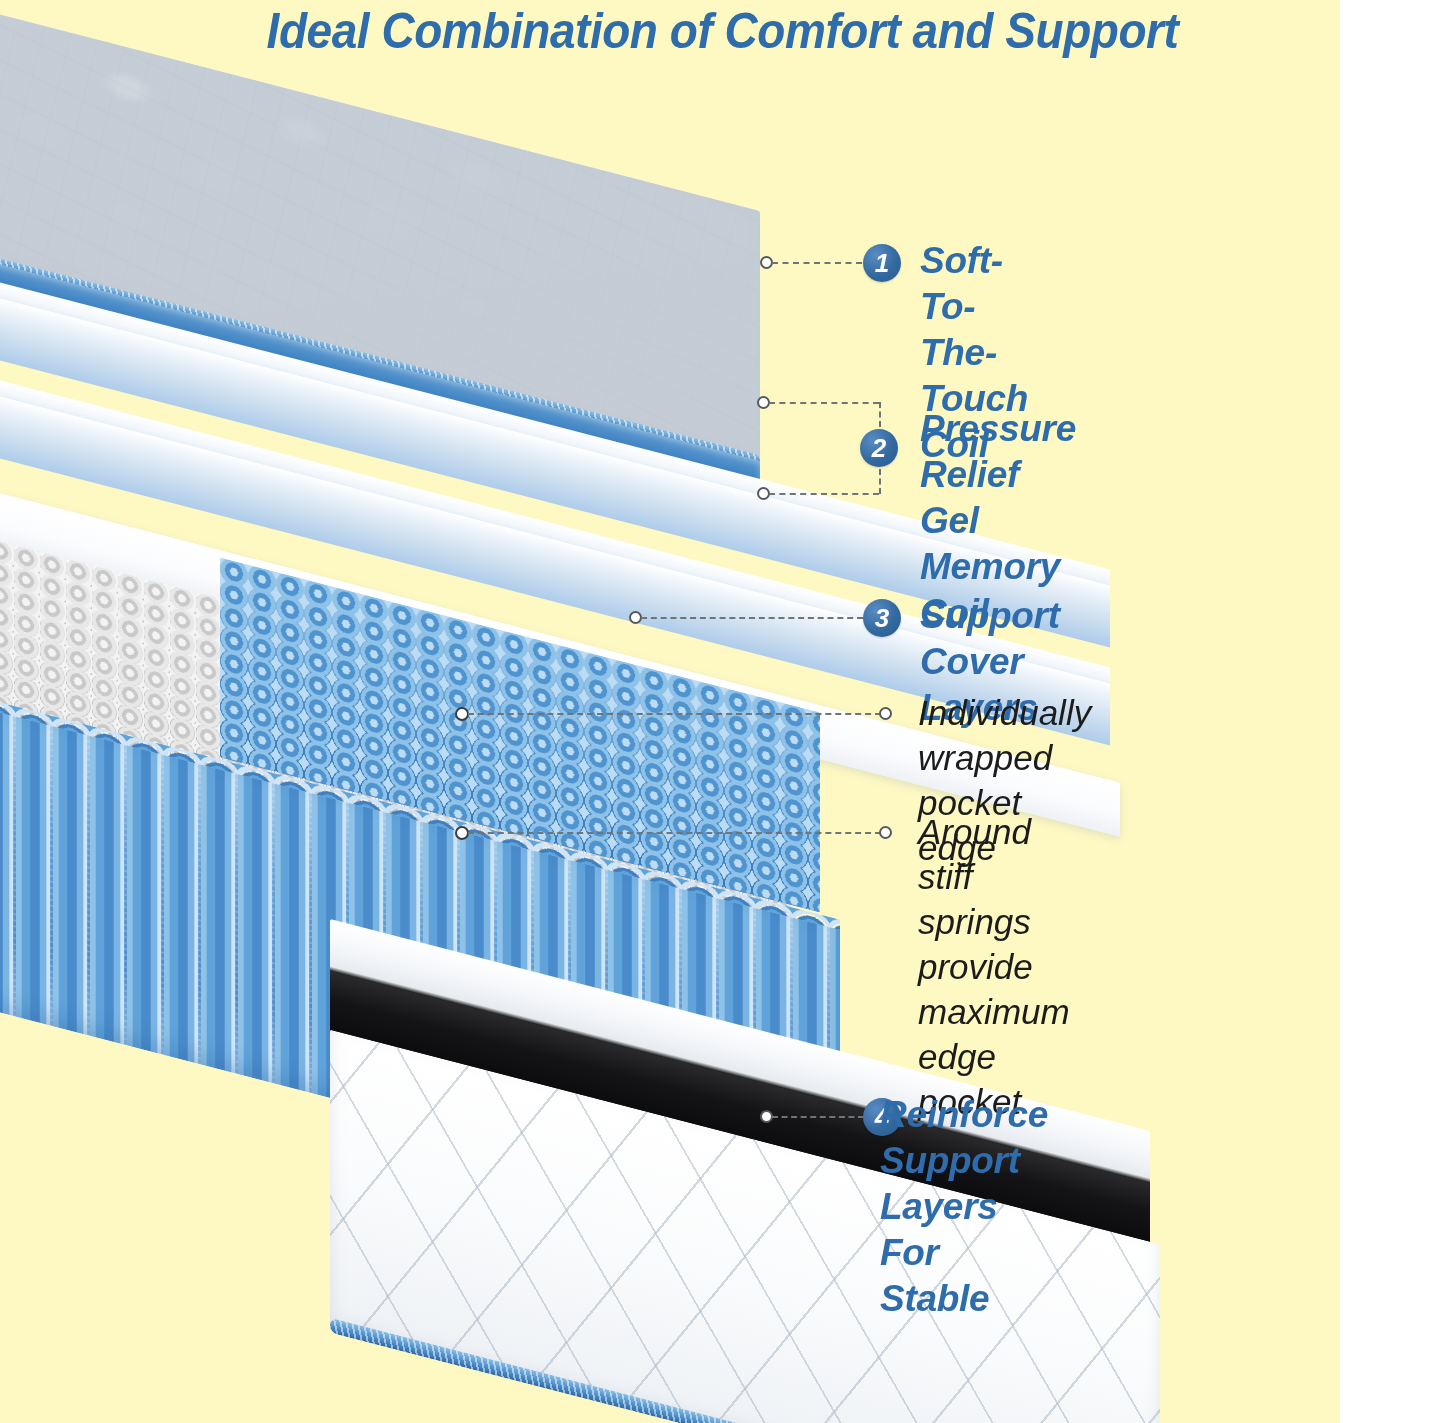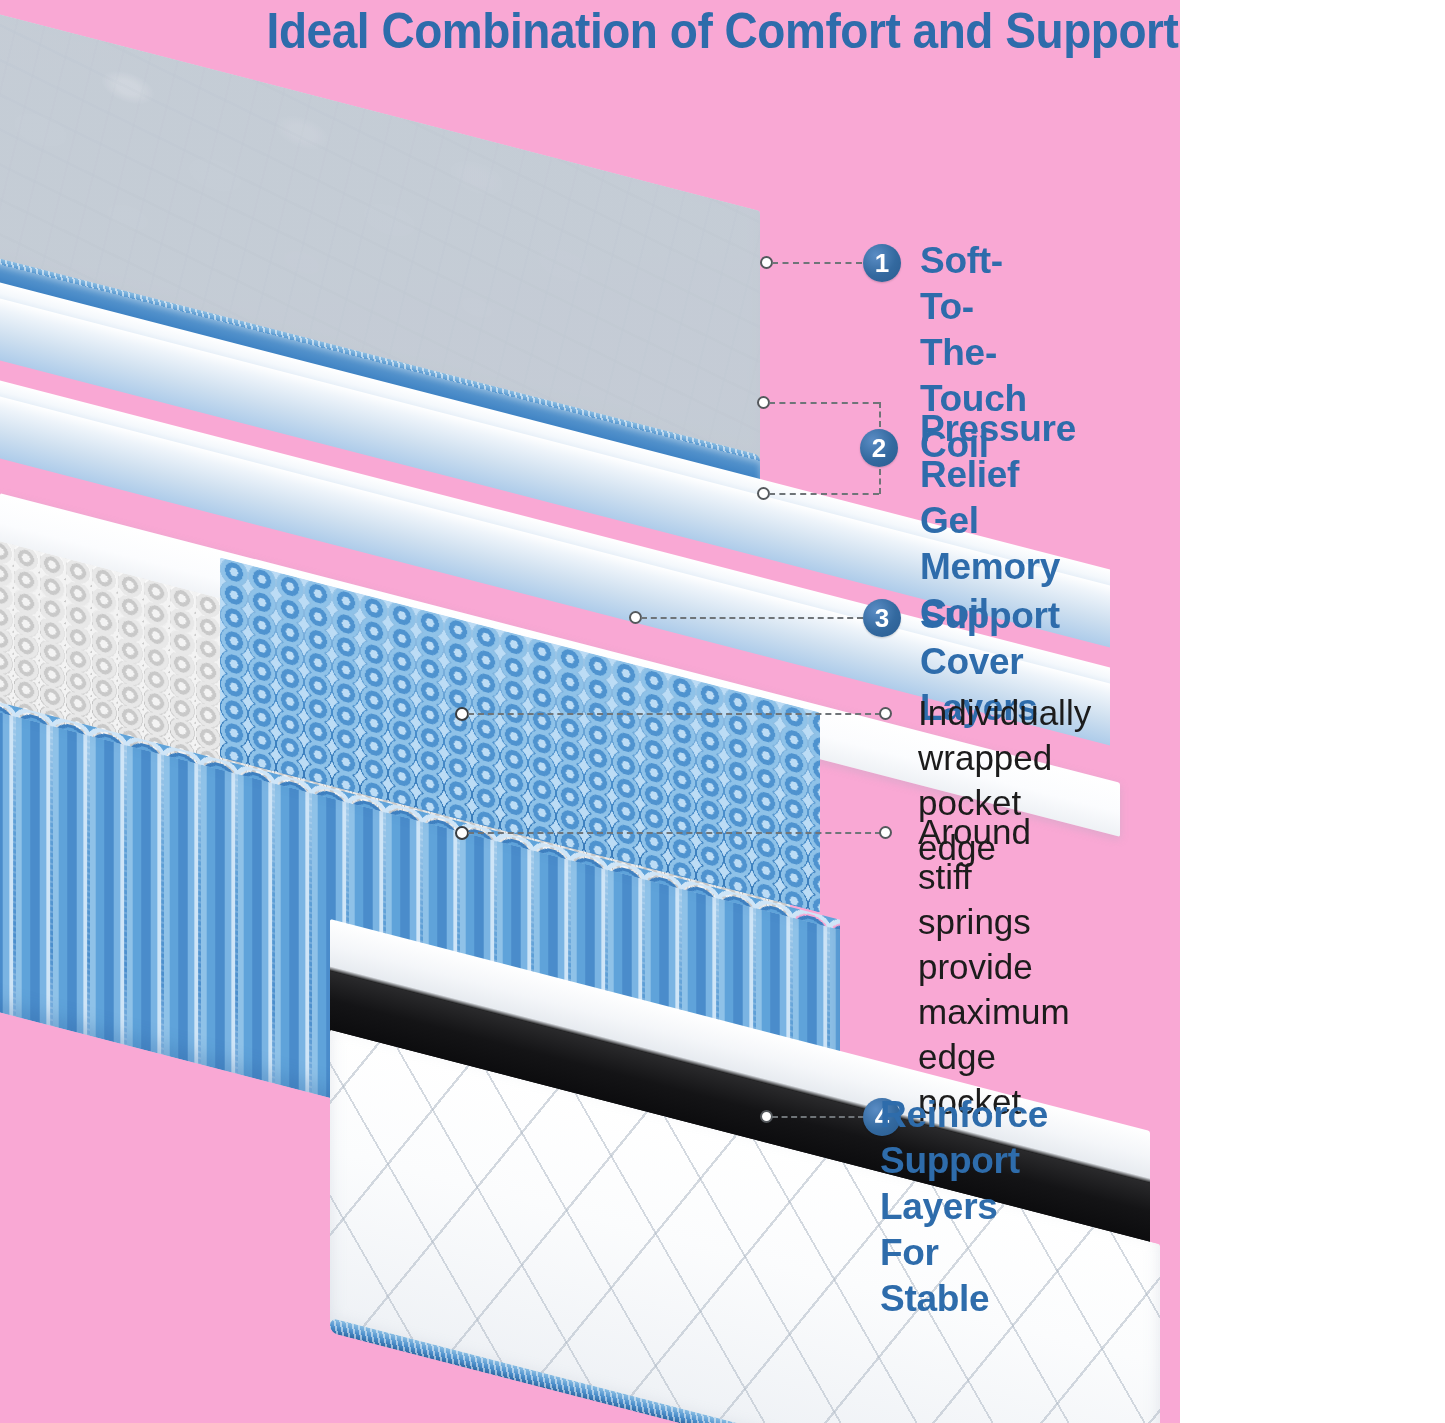--- a/index.html
+++ b/index.html
@@ -8,24 +8,25 @@
     padding: 0;
     background: #ffffff;
   }
   body {
     font-family: "Liberation Sans", sans-serif;
     -webkit-font-smoothing: antialiased;
   }
 
   #poster {
     position: relative;
-    width: 1180px;
+    width: 1340px;
     height: 1423px;
-    background: #f9a8d4;
+    background: #fef9c3;
     overflow: hidden;
+    font-style: italic;
   }
 
   
   #title {
     position: absolute;
     left: 0;
     top: 2px;
     width: 1445px;
     text-align: center;
     font-family: "Liberation Sans", sans-serif;

